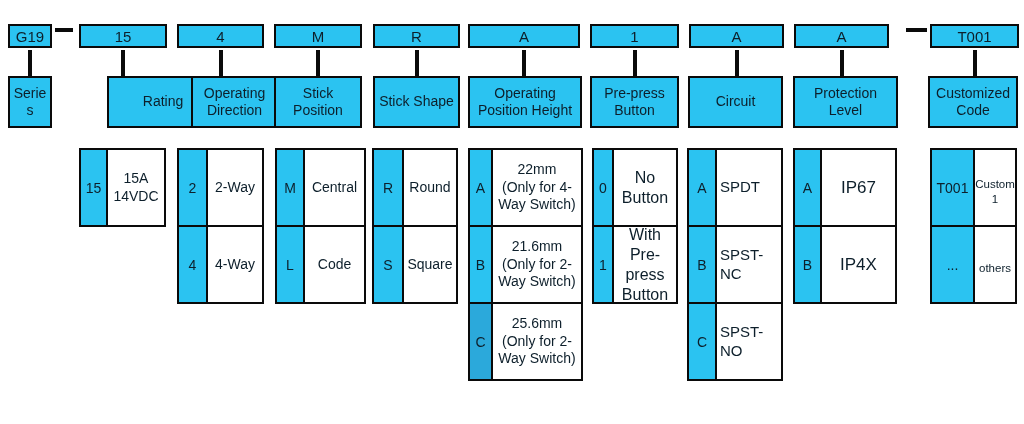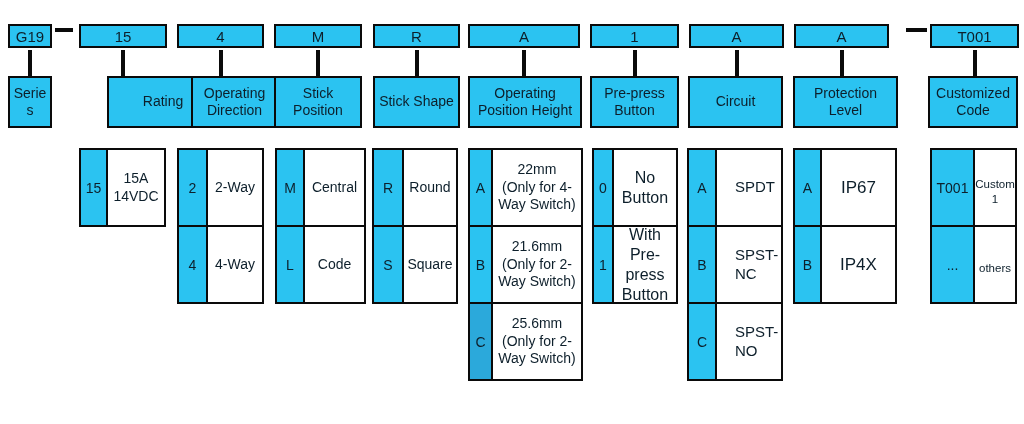--- a/index.html
+++ b/index.html
@@ -76,21 +76,21 @@
     text-align:center;
     font-size:14px;line-height:1.25;
     white-space:pre-line;
     padding:0 2px;
     box-sizing:border-box;
     background:#fff;
   }
   
   .col5 .desc-cell{font-size:14px;}
   .col6 .desc-cell{font-size:16px;padding:0;}
-  .col7 .desc-cell{justify-content:flex-start;text-align:left;padding-left:18px;font-size:15px;}
+  .col7 .desc-cell{justify-content:flex-start;text-align:left;padding-left:3px;font-size:15px;}
   .col8 .desc-cell{font-size:17px;}
   .col9 .desc-cell{font-size:11.5px;padding:0;margin-top:8px;}
 </style>
 </head>
 <body>
 
 <div class="canvas" id="diagram">
     <div class="code-box" style="left: 8px; width: 44px;">G19</div>
     <div class="stub" style="left: 28px;"></div>
     <div class="label-box break-all" style="left: 8px; width: 44px;">Series</div>

